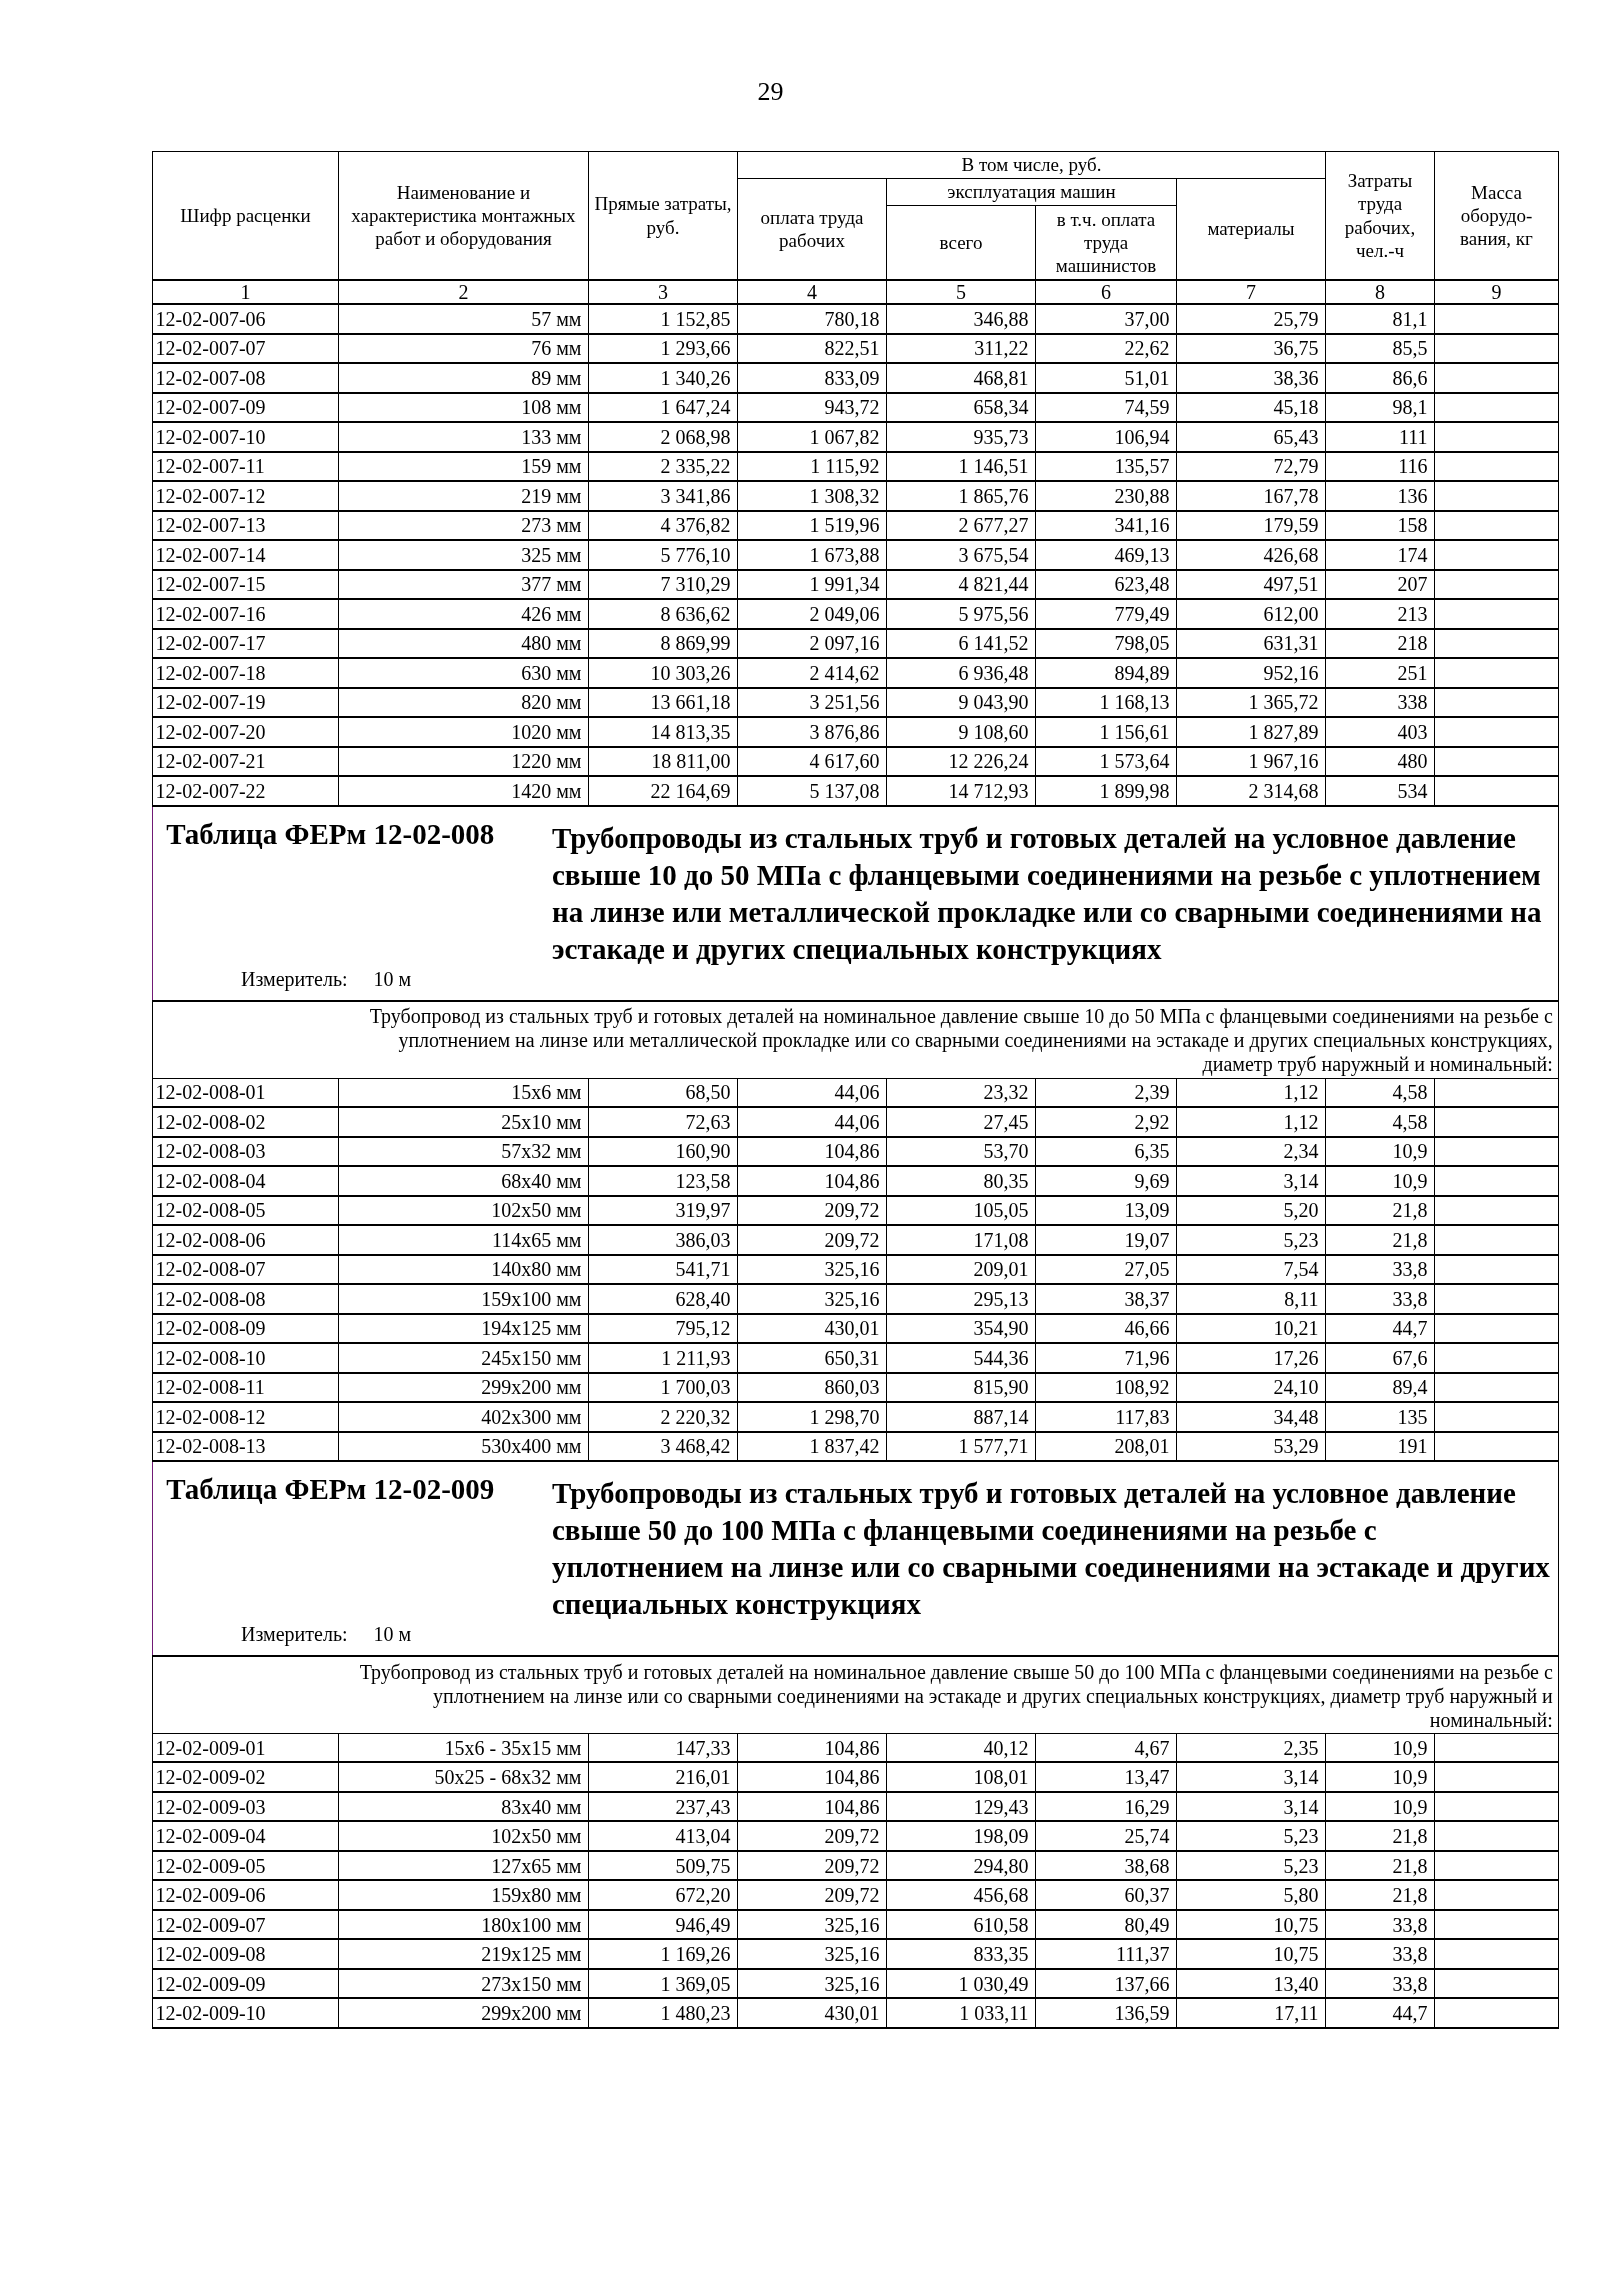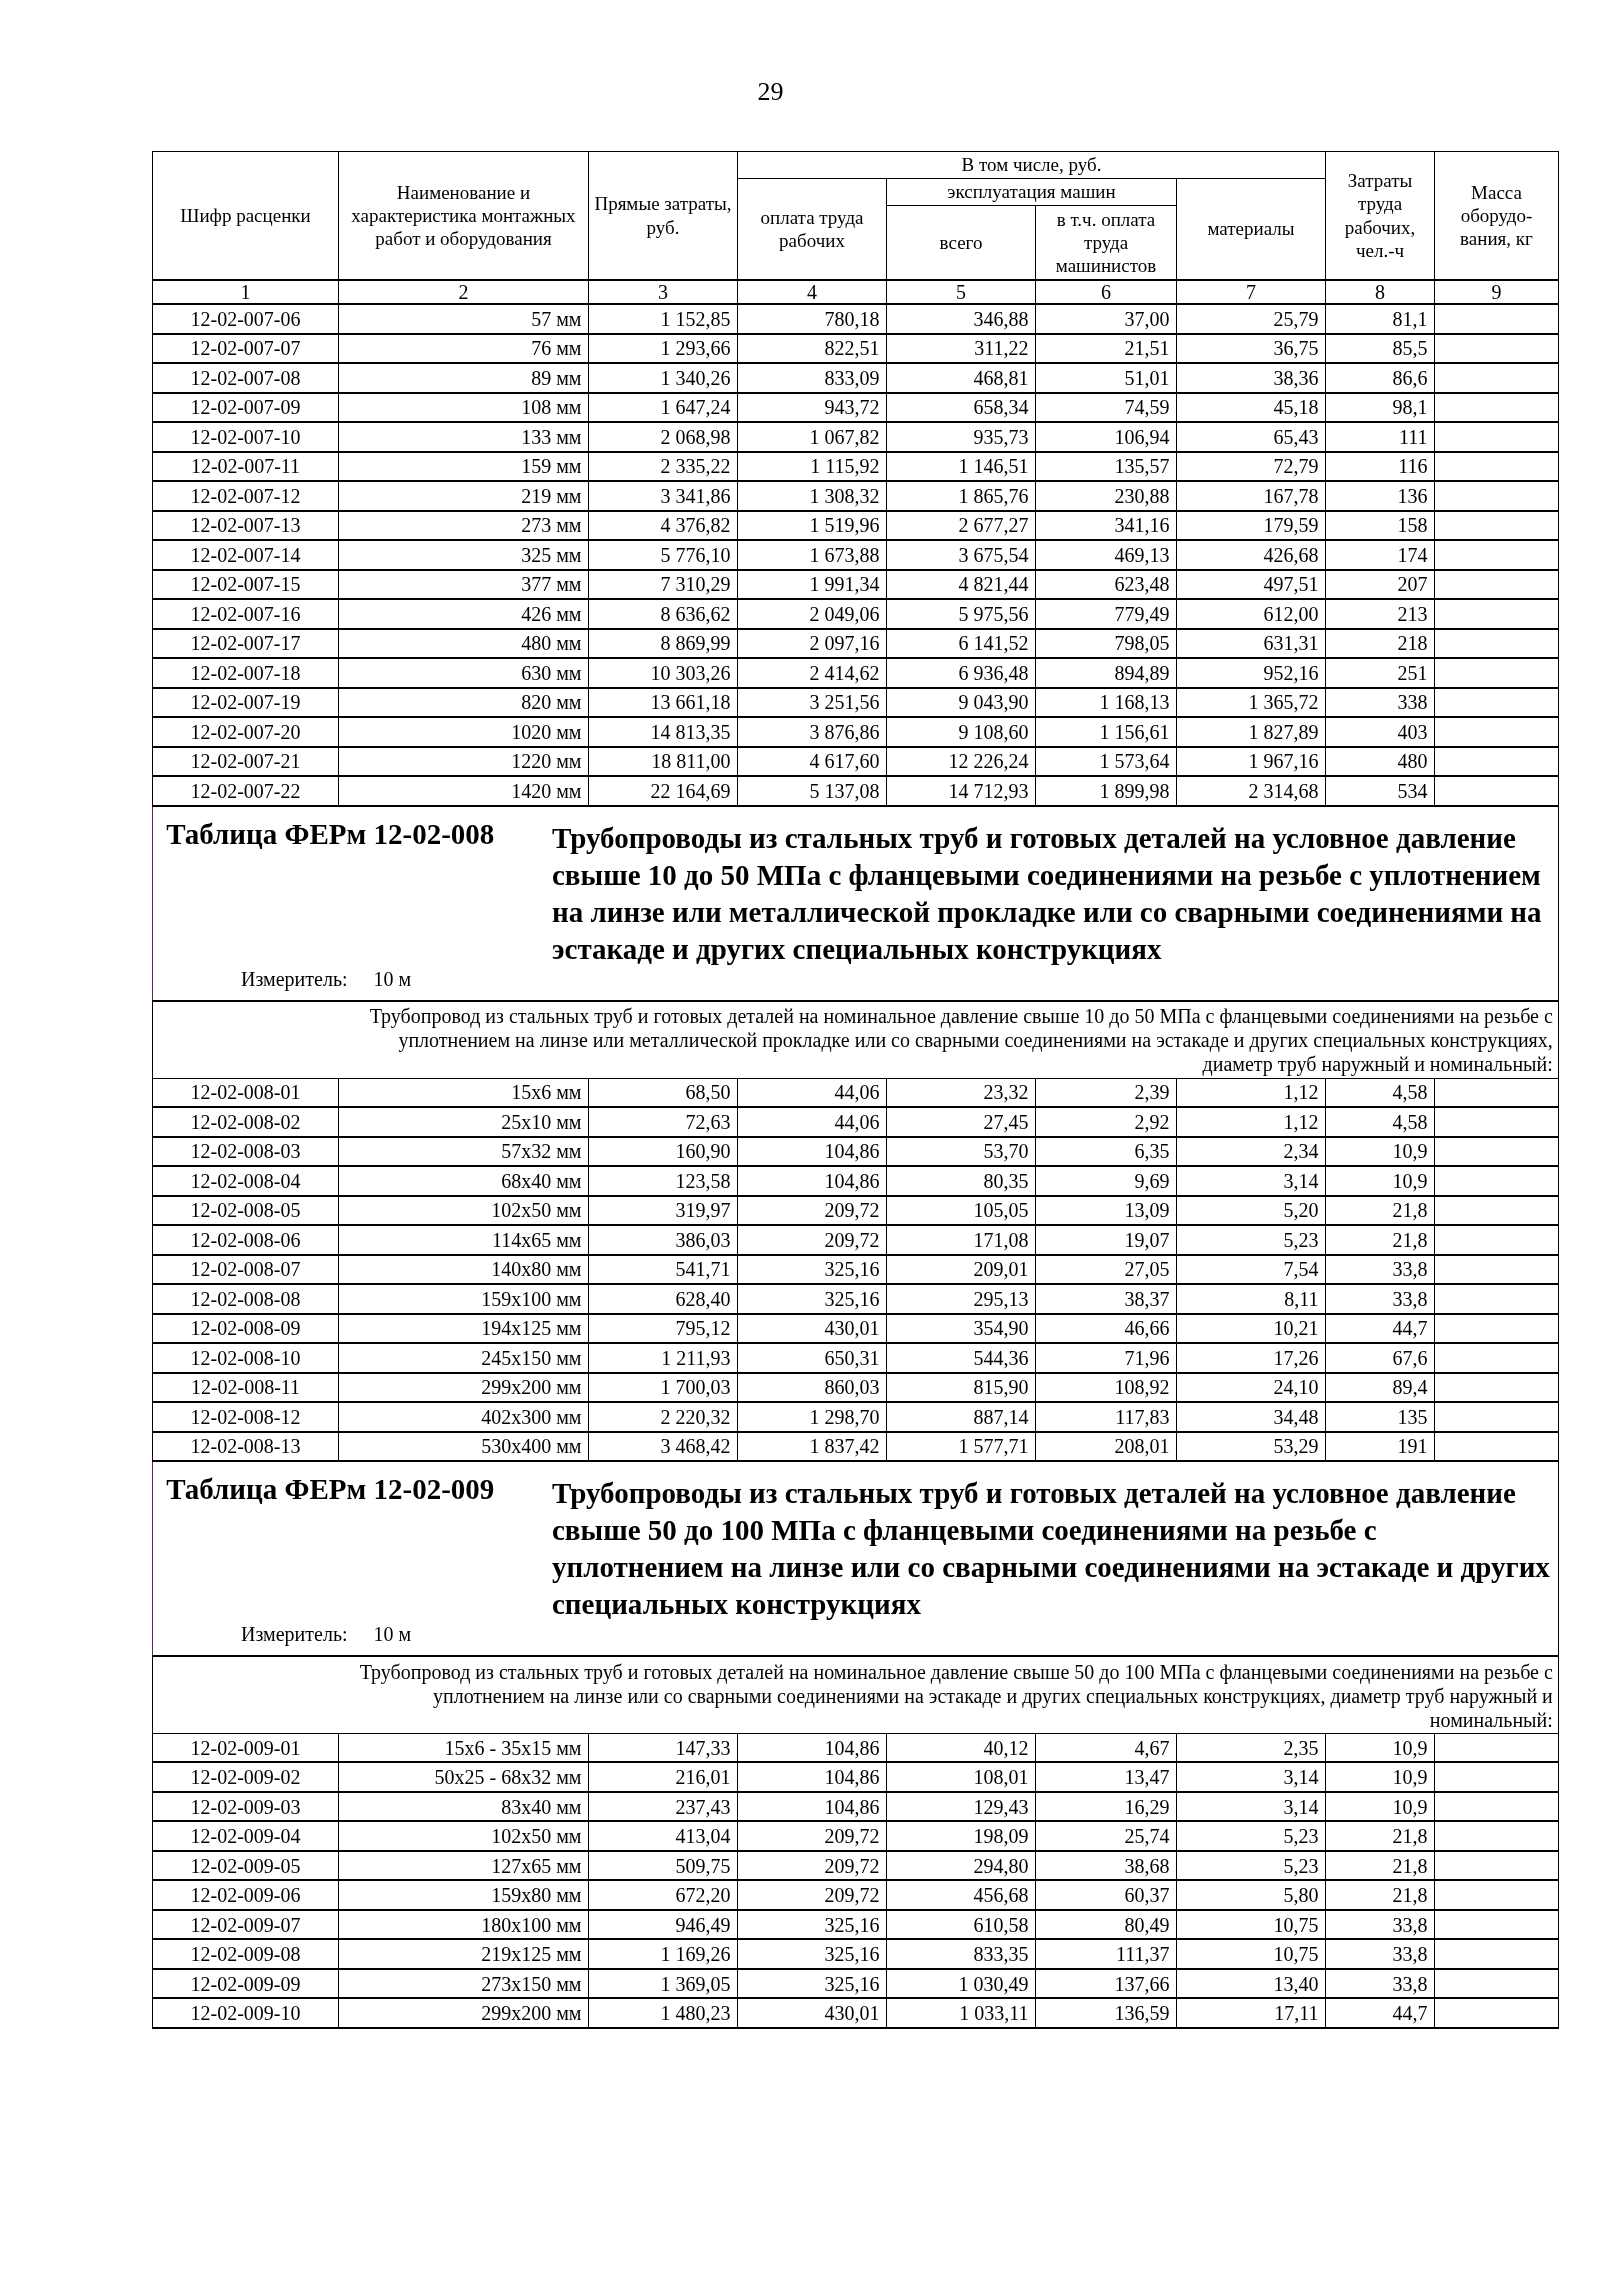--- a/index.html
+++ b/index.html
@@ -2,21 +2,21 @@
 <html style="font-size:10.5px"><head>
 <meta charset="utf-8">
 <style>
   html, body { margin: 0; padding: 0; background: #ffffff; }
   body { width: 1623px; height: 2295px; position: relative; font-family: "Liberation Serif", "DejaVu Serif", serif; color: #000; }
   .page-num { position: absolute; top: 77px; left: 0; width: 1541px; text-align: center; font-size: 26px; }
   .tbl { position: absolute; left: 152px; top: 151px; width: 1404px; border-collapse: collapse; table-layout: fixed; }
   .tbl td, .tbl th { border: 1px solid #000; padding: 0 6.5px; font-size: 20px; line-height: 1.0; font-weight: normal; overflow: hidden; white-space: nowrap; }
   .tbl th { text-align: center; vertical-align: middle; white-space: normal; line-height: 1.22; font-size: 19px; padding: 1.3px 2.6px; }
   .tbl tr.data td { height: 27.5px; }
-  .tbl td.code { text-align: center; padding: 0 2.6px; }
+  .tbl td.code { padding: 0 2.6px; }
   .tbl td.name { text-align: right; padding-left: 11.8px; }
   .tbl td.num { text-align: right; }
   .tbl tr.colnums td { text-align: center; height: 22px; border-top: 2.6px solid #000; border-bottom: 2.6px solid #000; }
   .tbl tr.data td { border-bottom: 2px solid #000; }
   .tbl tr.section td { border-left: 1px solid #701a75; border-right: 1px solid #000; border-top: 2.6px solid #000; padding: 8px; white-space: normal; }
   .sec-wrap { position: relative; }
   .sec-label { position: absolute; left: 5.2px; top: 5.2px; font-weight: bold; font-size: 29px; }
   .sec-title { margin-left: 391px; padding-top: 5.2px; font-weight: bold; font-size: 29px; line-height: 37px; }
   .sec-meter { margin-left: 80px; font-size: 20px; padding: 1.3px 0 2.6px 0; }
   .sec-meter span { display: inline-block; margin-right: 26px; }
@@ -81,21 +81,21 @@
         <td class="num">25,79</td>
         <td class="num">81,1</td>
         <td class="num"></td>
       </tr>
       <tr class="data">
         <td class="code">12-02-007-07</td>
         <td class="name">76 мм</td>
         <td class="num">1 293,66</td>
         <td class="num">822,51</td>
         <td class="num">311,22</td>
-        <td class="num">21,51</td>
+        <td class="num">22,62</td>
         <td class="num">36,75</td>
         <td class="num">85,5</td>
         <td class="num"></td>
       </tr>
       <tr class="data">
         <td class="code">12-02-007-08</td>
         <td class="name">89 мм</td>
         <td class="num">1 340,26</td>
         <td class="num">833,09</td>
         <td class="num">468,81</td>

